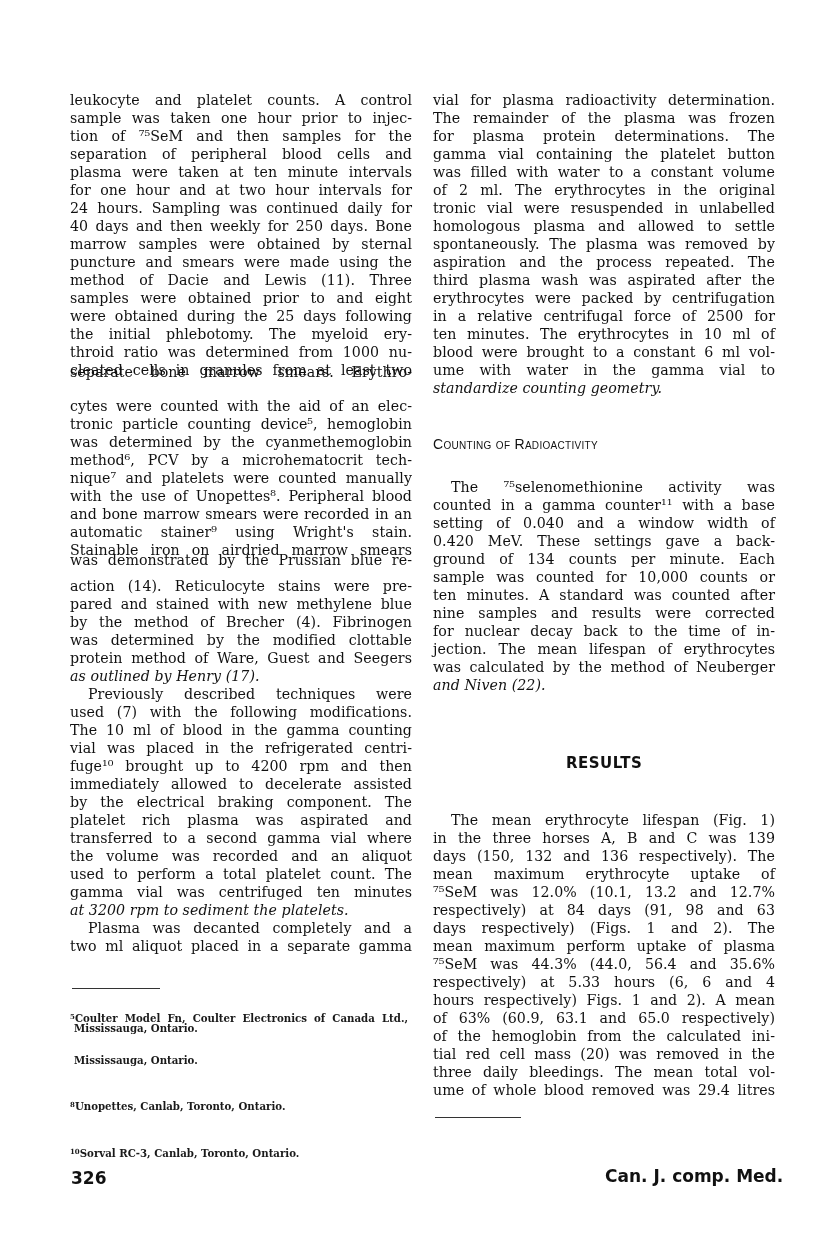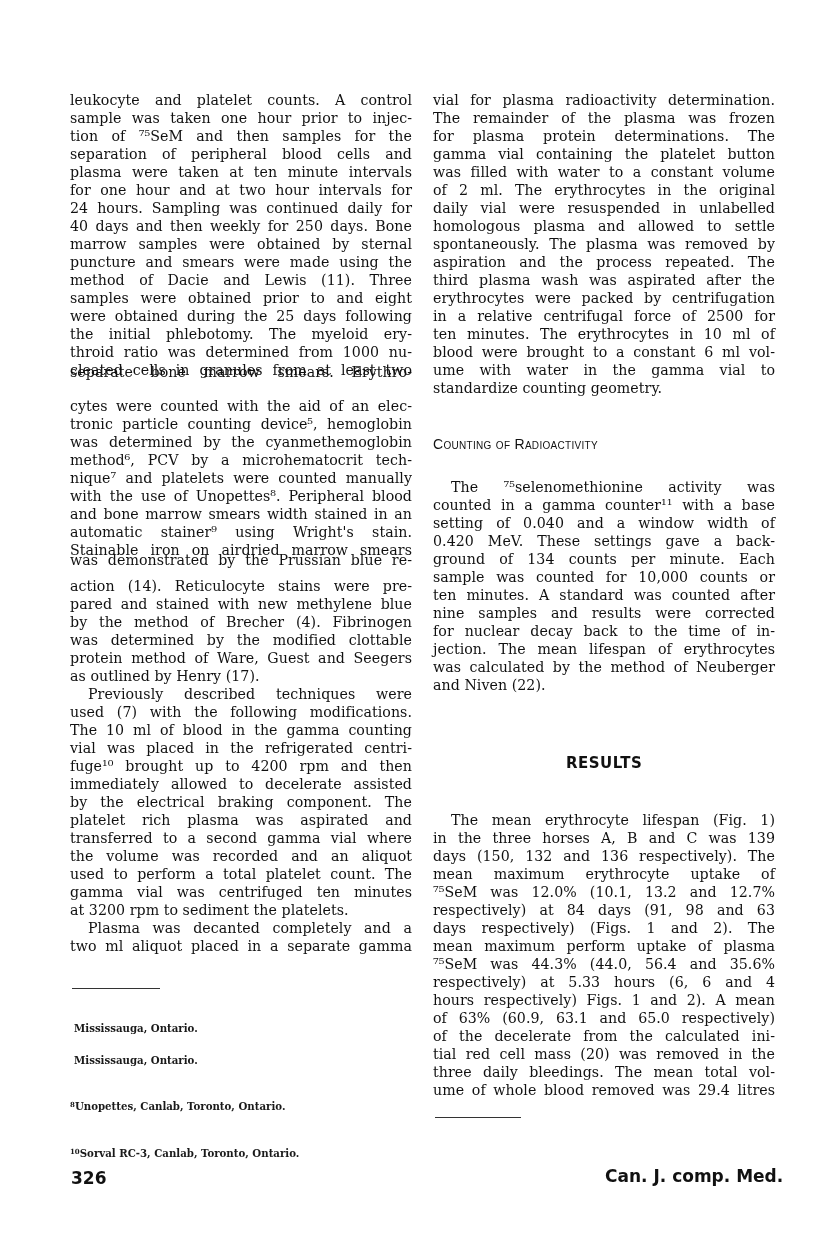--- a/index.html
+++ b/index.html
@@ -7,21 +7,21 @@
   .page { position: absolute; left: 0; top: 0; width: 816px; height: 1242px; }
   .col { position: absolute; width: 342px; }
   .col-left { left: 70px; }
   .col-right { left: 433px; }
   .line {
     position: absolute; left: 0; width: 342px; height: 18px;
     font-family: "DejaVu Serif", serif; font-size: 14.2px; line-height: 18px;
     white-space: nowrap; text-align: justify; text-align-last: justify;
     letter-spacing: 0.05px;
   }
-  .line.last { text-align-last: left; }
+  .line.last { text-align-last: left; font-style: italic; }
   .line.indent { padding-left: 18px; width: 324px; }
   .heading-sc {
     position: absolute; font-family: Liberation Sans, sans-serif; font-size: 14px;
     font-variant: small-caps; letter-spacing: 0.3px; white-space: nowrap;
   }
   .results-heading {
     position: absolute; font-family: "DejaVu Sans", sans-serif; font-weight: bold;
     font-size: 15px; letter-spacing: 0.5px; white-space: nowrap;
   }
   .rule { position: absolute; height: 1px; background: #333; }
@@ -58,21 +58,21 @@
     <div class="line" style="top:234px">the initial phlebotomy. The myeloid ery-</div>
     <div class="line" style="top:252px">throid ratio was determined from 1000 nu-</div>
     <div class="line" style="top:270px">cleated cells in granules from at least two</div>
     <div class="line" style="top:272px">separate bone marrow smears. Erythro-</div>
     <div class="line" style="top:306px">cytes were counted with the aid of an elec-</div>
     <div class="line" style="top:324px">tronic particle counting device⁵, hemoglobin</div>
     <div class="line" style="top:342px">was determined by the cyanmethemoglobin</div>
     <div class="line" style="top:360px">method⁶, PCV by a microhematocrit tech-</div>
     <div class="line" style="top:378px">nique⁷ and platelets were counted manually</div>
     <div class="line" style="top:396px">with the use of Unopettes⁸. Peripheral blood</div>
-    <div class="line" style="top:414px">and bone marrow smears width stained in an</div>
+    <div class="line" style="top:414px">and bone marrow smears were recorded in an</div>
     <div class="line" style="top:432px">automatic stainer⁹ using Wright's stain.</div>
     <div class="line" style="top:450px">Stainable iron on airdried marrow smears</div>
     <div class="line" style="top:460px">was demonstrated by the Prussian blue re-</div>
     <div class="line" style="top:486px">action (14). Reticulocyte stains were pre-</div>
     <div class="line" style="top:504px">pared and stained with new methylene blue</div>
     <div class="line" style="top:522px">by the method of Brecher (4). Fibrinogen</div>
     <div class="line" style="top:540px">was determined by the modified clottable</div>
     <div class="line" style="top:558px">protein method of Ware, Guest and Seegers</div>
     <div class="line last" style="top:576px">as outlined by Henry (17).</div>
     <div class="line indent" style="top:594px">Previously described techniques were</div>
@@ -87,20 +87,23 @@
     <div class="line" style="top:756px">the volume was recorded and an aliquot</div>
     <div class="line" style="top:774px">used to perform a total platelet count. The</div>
     <div class="line" style="top:792px">gamma vial was centrifuged ten minutes</div>
     <div class="line last" style="top:810px">at 3200 rpm to sediment the platelets.</div>
     <div class="line indent" style="top:828px">Plasma was decanted completely and a</div>
     <div class="line" style="top:846px">two ml aliquot placed in a separate gamma</div>
   </div>
 
   <div class="rule" style="left:72px; top:988px; width:88px;"></div>
 
+  <div class="fn wide" style="left:70px; top:1011px;">
+    <span class="num">5</span><span>Coulter Model Fn, Coulter Electronics of Canada Ltd.,</span>
+  </div>
   <div class="fn" style="left:74px; top:1022px;">Mississauga, Ontario.</div>
 
   <div class="fn" style="left:74px; top:1054px;">Mississauga, Ontario.</div>
 
 
   <div class="fn" style="left:70px; top:1099px;">
     <span class="num">8</span><span>Unopettes, Canlab, Toronto, Ontario.</span>
   </div>
 
 
@@ -110,21 +113,21 @@
 
   <div class="folio" style="left:71px; top:1168px;">326</div>
 
   <div class="col col-right" style="top:91px;">
     <div class="line" style="top:0px">vial for plasma radioactivity determination.</div>
     <div class="line" style="top:18px">The remainder of the plasma was frozen</div>
     <div class="line" style="top:36px">for plasma protein determinations. The</div>
     <div class="line" style="top:54px">gamma vial containing the platelet button</div>
     <div class="line" style="top:72px">was filled with water to a constant volume</div>
     <div class="line" style="top:90px">of 2 ml. The erythrocytes in the original</div>
-    <div class="line" style="top:108px">daily vial were resuspended in unlabelled</div>
+    <div class="line" style="top:108px">tronic vial were resuspended in unlabelled</div>
     <div class="line" style="top:126px">homologous plasma and allowed to settle</div>
     <div class="line" style="top:144px">spontaneously. The plasma was removed by</div>
     <div class="line" style="top:162px">aspiration and the process repeated. The</div>
     <div class="line" style="top:180px">third plasma wash was aspirated after the</div>
     <div class="line" style="top:198px">erythrocytes were packed by centrifugation</div>
     <div class="line" style="top:216px">in a relative centrifugal force of 2500 for</div>
     <div class="line" style="top:234px">ten minutes. The erythrocytes in 10 ml of</div>
     <div class="line" style="top:252px">blood were brought to a constant 6 ml vol-</div>
     <div class="line" style="top:270px">ume with water in the gamma vial to</div>
     <div class="line last" style="top:288px">standardize counting geometry.</div>
@@ -151,21 +154,21 @@
     <div class="line" style="top:756px">days (150, 132 and 136 respectively). The</div>
     <div class="line" style="top:774px">mean maximum erythrocyte uptake of</div>
     <div class="line" style="top:792px">⁷⁵SeM was 12.0% (10.1, 13.2 and 12.7%</div>
     <div class="line" style="top:810px">respectively) at 84 days (91, 98 and 63</div>
     <div class="line" style="top:828px">days respectively) (Figs. 1 and 2). The</div>
     <div class="line" style="top:846px">mean maximum perform uptake of plasma</div>
     <div class="line" style="top:864px">⁷⁵SeM was 44.3% (44.0, 56.4 and 35.6%</div>
     <div class="line" style="top:882px">respectively) at 5.33 hours (6, 6 and 4</div>
     <div class="line" style="top:900px">hours respectively) Figs. 1 and 2). A mean</div>
     <div class="line" style="top:918px">of 63% (60.9, 63.1 and 65.0 respectively)</div>
-    <div class="line" style="top:936px">of the decelerate from the calculated ini-</div>
+    <div class="line" style="top:936px">of the hemoglobin from the calculated ini-</div>
     <div class="line" style="top:954px">tial red cell mass (20) was removed in the</div>
     <div class="line" style="top:972px">three daily bleedings. The mean total vol-</div>
     <div class="line" style="top:990px">ume of whole blood removed was 29.4 litres</div>
   </div>
 
   <div class="rule" style="left:435px; top:1117px; width:86px;"></div>
 
   <div class="folio" style="left:605px; top:1166px;">Can. J. comp. Med.</div>
 
 </div>

